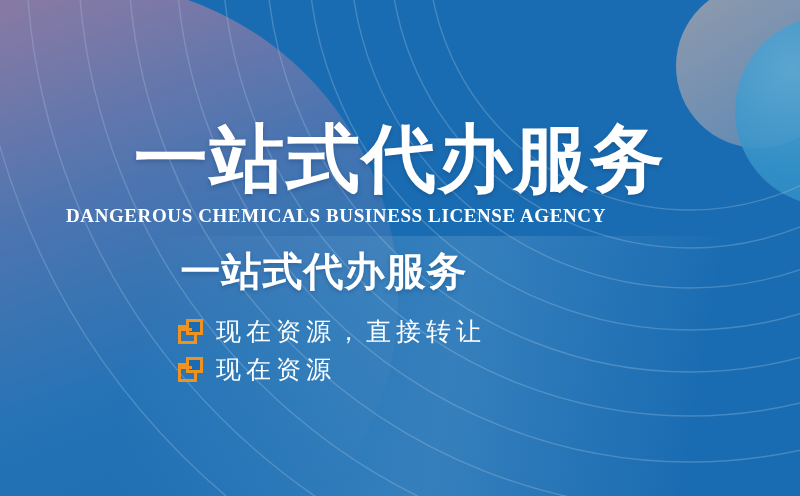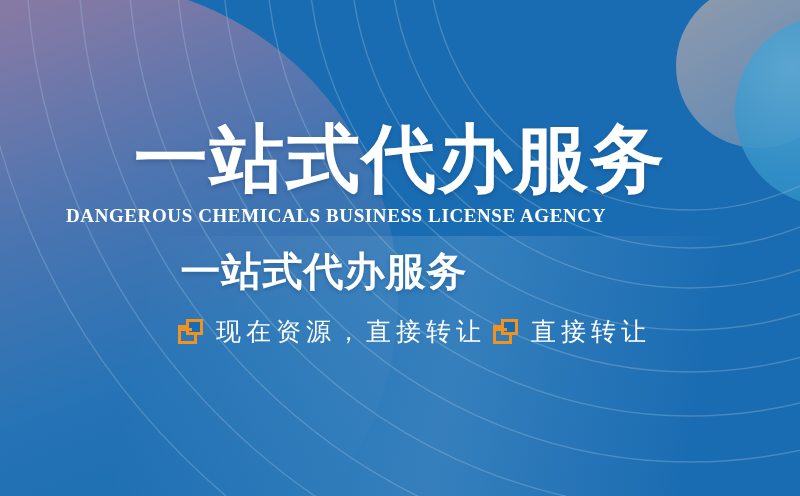--- a/index.html
+++ b/index.html
@@ -144,21 +144,21 @@
     font-family: "DejaVu Sans", "Liberation Sans", sans-serif;
     text-shadow: 0 2px 4px rgba(8,48,92,0.28);
     white-space: nowrap;
   }
 
   .bullets {
     position: absolute;
     left: 178px;
     top: 316px;
     display: flex;
-    flex-direction: row;
+    flex-direction: column;
     gap: 7px;
   }
 
   .bullet-row {
     display: flex;
     align-items: center;
     height: 31px;
   }
 
   .bullet-icon {
@@ -252,18 +252,18 @@
         </span>
         <span class="bullet-text">现在资源，直接转让</span>
       </div>
 
 
       <div class="bullet-row">
         <span class="bullet-icon">
           <span class="sq sq-big"></span>
           <span class="sq sq-small"></span>
         </span>
-        <span class="bullet-text">直接转让</span>
+        <span class="bullet-text">现在资源</span>
       </div>
 
     </div>
   </div>
 </div>
 
 </body></html>

